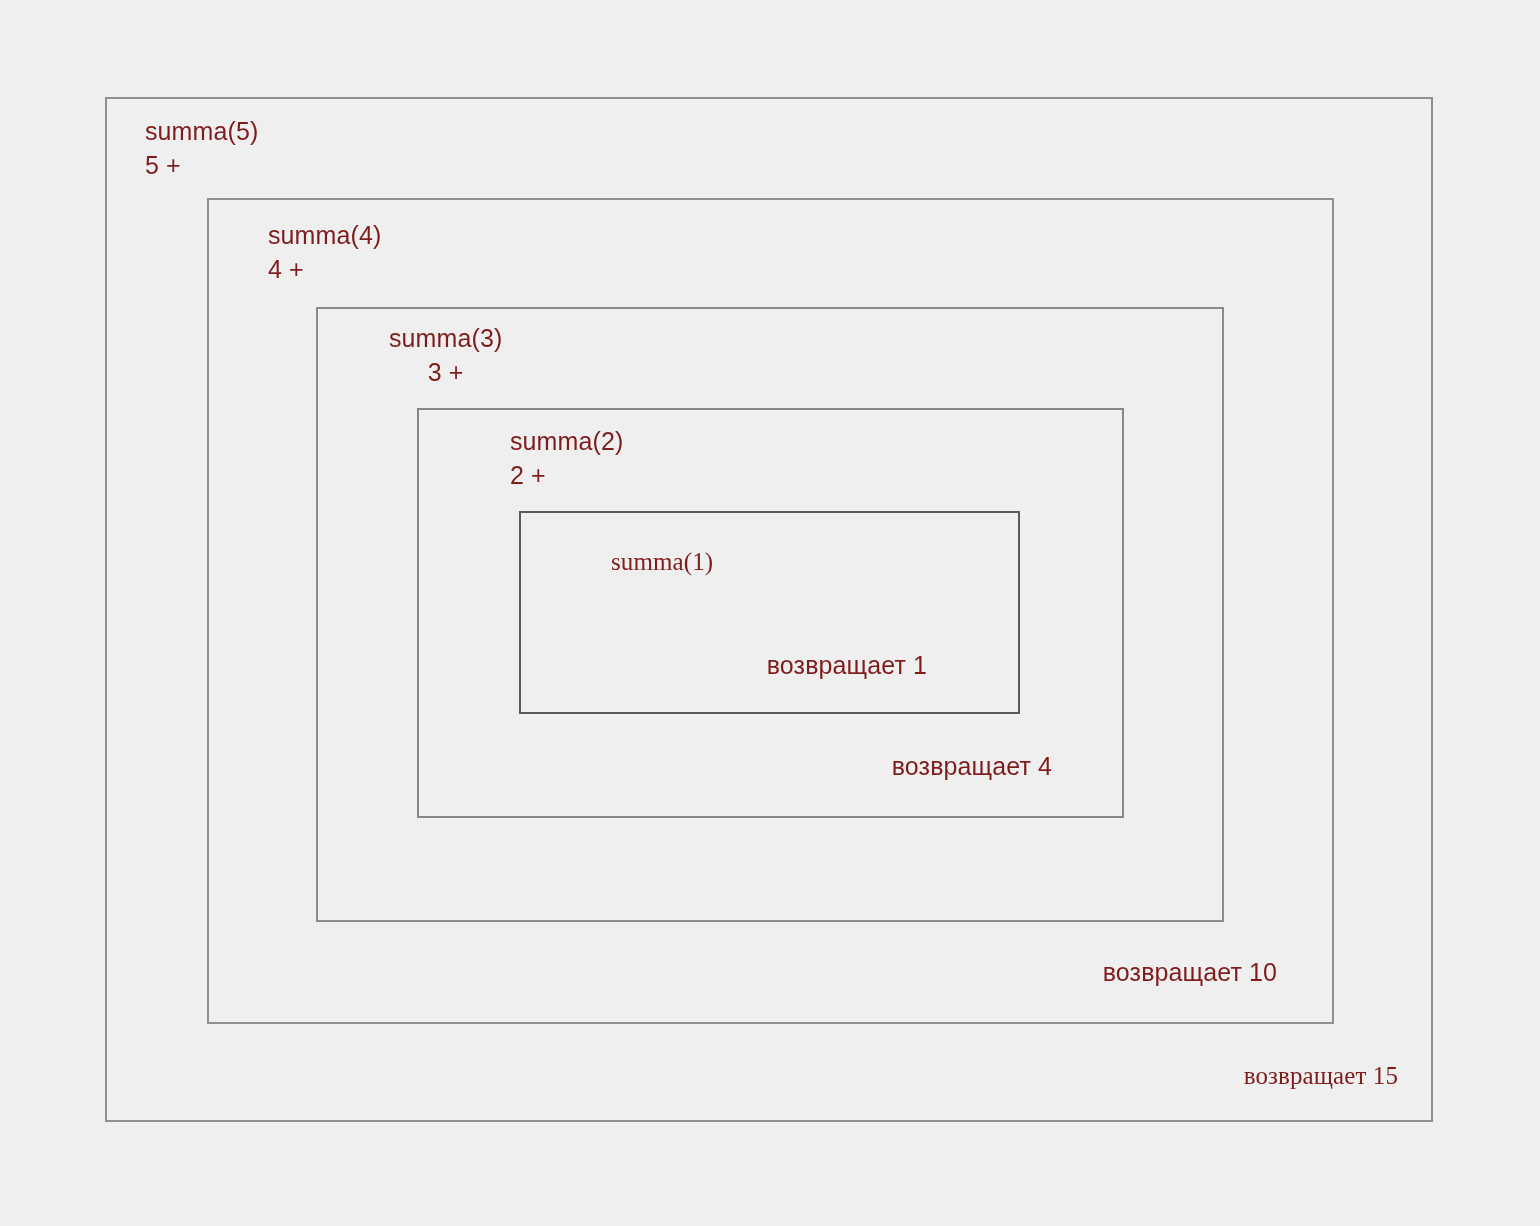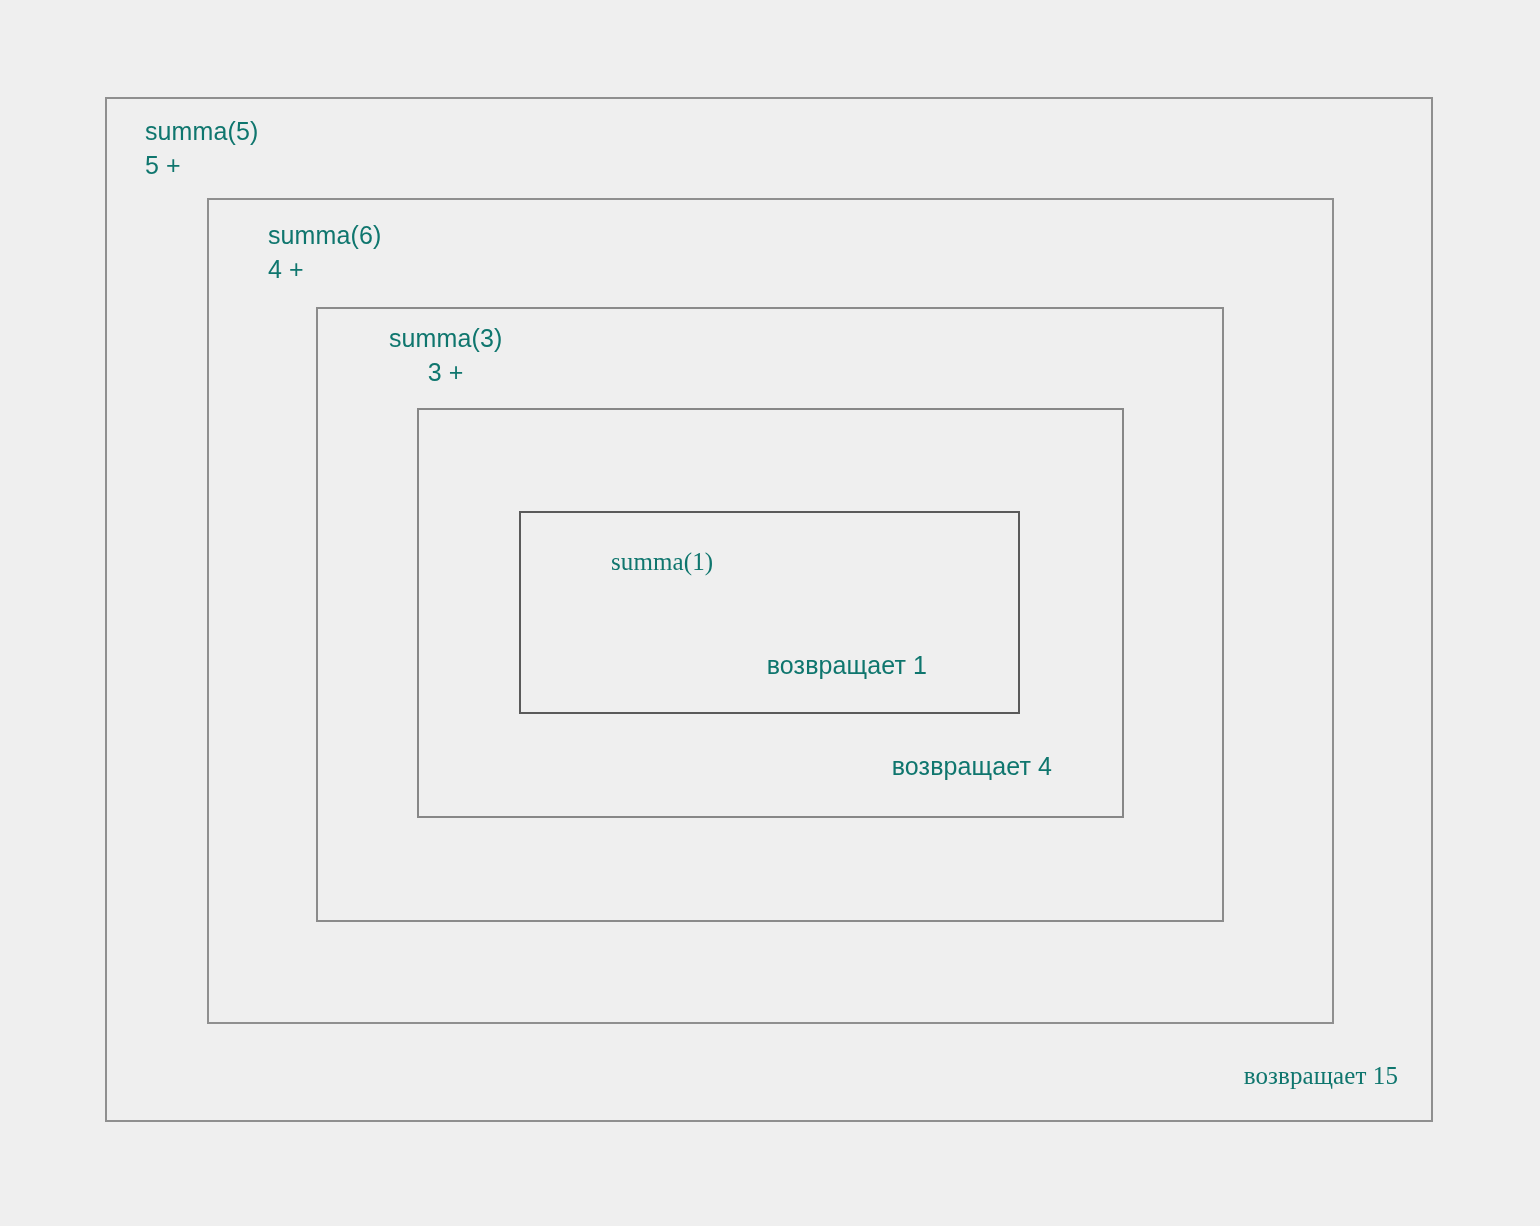--- a/index.html
+++ b/index.html
@@ -49,21 +49,21 @@
   }
   .frame.f5 {
     left: 519px;  top: 511px;
     width: 501px; height: 203px;
     border: 2px solid #5a5a5a;
   }
 
   
   .label {
     position: absolute;
-    color: #0f766e;
+    color: #7f1d1d;
     font-size: 25px;
     line-height: 34px;
     white-space: nowrap;
     letter-spacing: 0.1px;
   }
 
   .call-label { text-align: left; }
   .return-label { text-align: right; }
 
   
@@ -96,31 +96,36 @@
   <div class="frame f4"></div>
 
   <div class="frame f5"></div>
 
   <div class="label call-label call-1">
     <span class="op-line">summa(5)</span>
     <span class="op-line">5 +</span>
   </div>
 
   <div class="label call-label call-2">
-    <span class="op-line">summa(6)</span>
+    <span class="op-line">summa(4)</span>
     <span class="op-line">4 +</span>
   </div>
 
   <div class="label call-label call-3">
     <span class="op-line">summa(3)</span>
     <span class="op-line">3 +</span>
   </div>
 
+  <div class="label call-label call-4">
+    <span class="op-line">summa(2)</span>
+    <span class="op-line">2 +</span>
+  </div>
 
   <div class="label call-label call-5">
     <span class="op-line">summa(1)</span>
   </div>
 
   <div class="label return-label ret-5">возвращает 1</div>
   <div class="label return-label ret-4">возвращает 4</div>
+  <div class="label return-label ret-2">возвращает 10</div>
   <div class="label return-label ret-1">возвращает 15</div>
 
 </div>
 
 </body></html>

